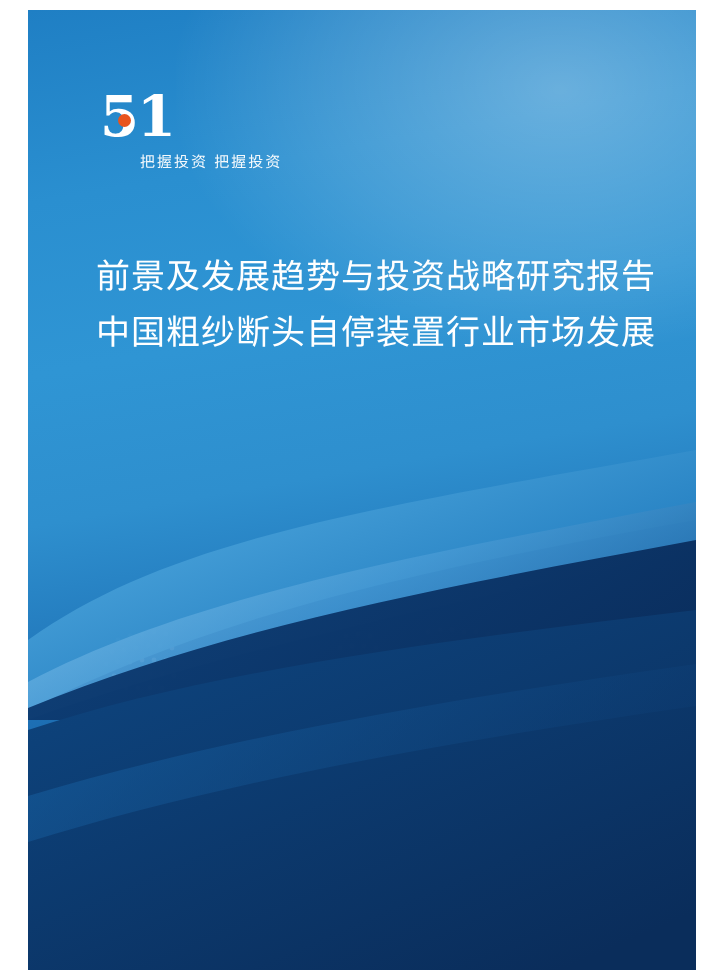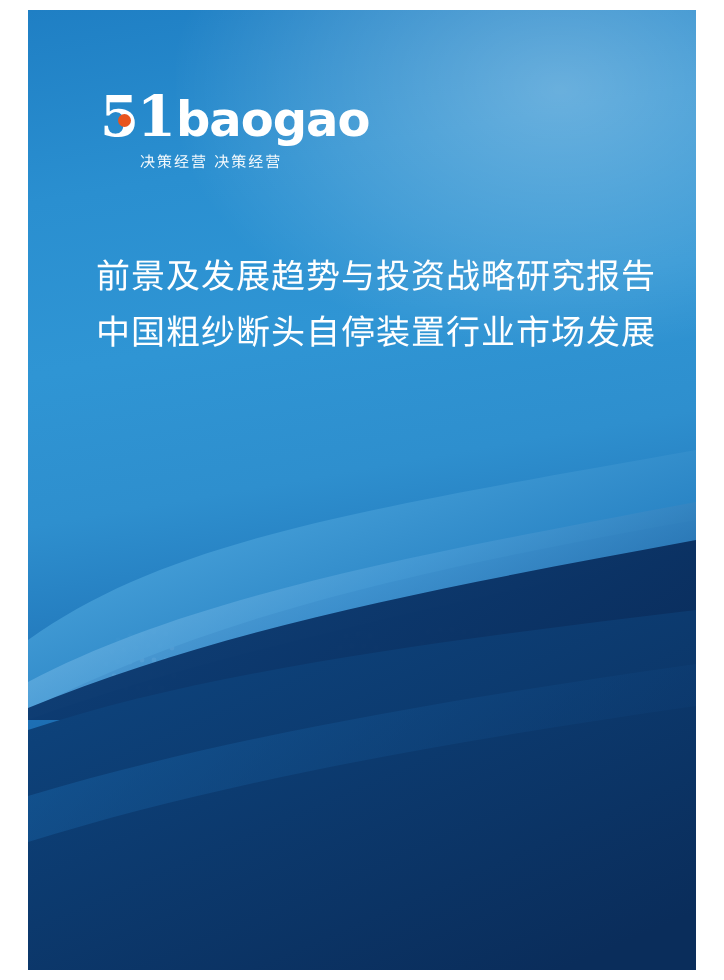--- a/index.html
+++ b/index.html
@@ -356,24 +356,23 @@
           </linearGradient>
         </defs>
         <path d="M0,120 C180,60 420,30 668,0 L668,360 L0,360 Z" fill="url(#g4)"></path>
         <path d="M0,186 C200,126 430,88 668,54 L668,96 C430,130 200,170 0,232 Z" fill="url(#g5)"></path>
       </svg>
     </div>
 
     <div class="logo">
       <div class="logo-row">
         <span class="logo-51">51</span>
-        <span class="logo-word">baogao</span>
       </div>
       <div class="logo-dot"></div>
-      <div class="logo-tag">决策经营 决策经营</div>
+      <div class="logo-tag">把握投资 把握投资</div>
     </div>
 
     <div class="title-block">
       <div class="title-line">前景及发展趋势与投资战略研究报告</div>
       <div class="title-line">中国粗纱断头自停装置行业市场发展</div>
     </div>
 
   </div>
 </div>
 

